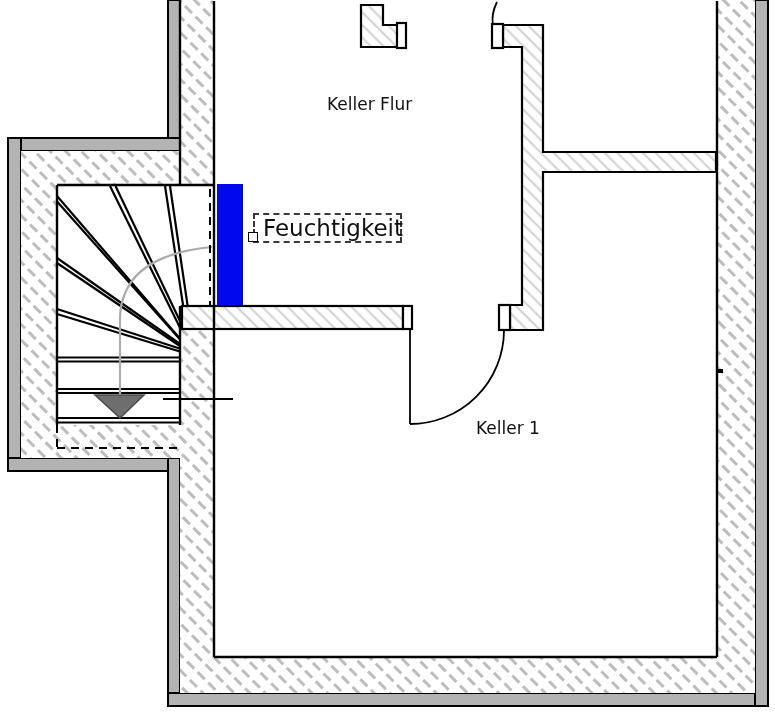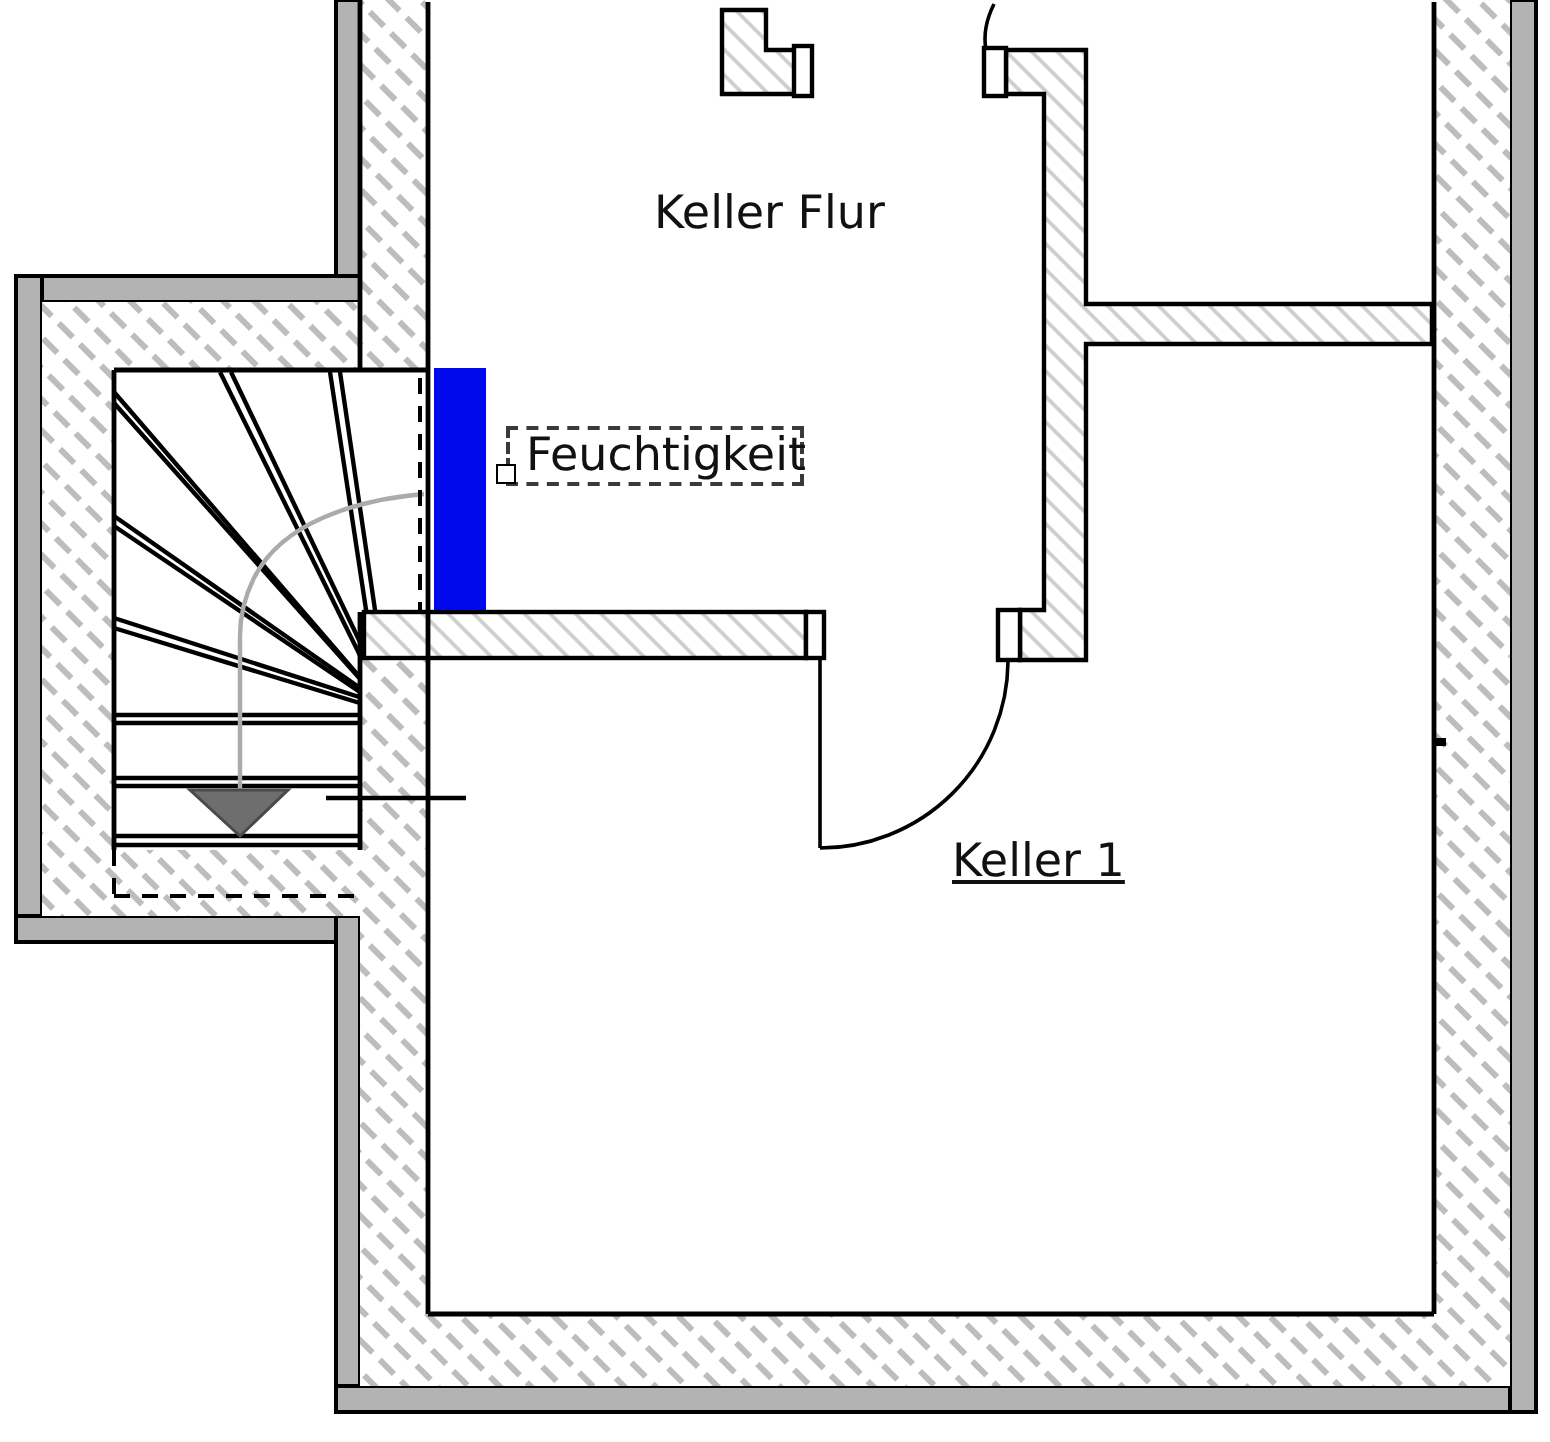--- a/index.html
+++ b/index.html
@@ -2,21 +2,21 @@
 <html><head>
 <meta charset="utf-8">
 <style>
   html,body{margin:0;padding:0;background:#fff;}
   #canvas{
     position:relative;width:775px;height:721px;background:#ffffff;overflow:hidden;
     font-family:"DejaVu Sans","Liberation Sans",sans-serif;
   }
   #plan-svg{position:absolute;left:0;top:0;}
   .label{
-    position:absolute;color:#111;font-size:23px;line-height:1.1;white-space:nowrap;
+    position:absolute;color:#111;font-size:17px;line-height:1.1;white-space:nowrap;
   }
   #feuchtigkeit-box{
     position:absolute;left:253px;top:213px;width:131px;height:24px;
     border:2px dashed #3a3a3a;padding:0 6px 2px 8px;color:#111;
     font-size:23px;line-height:26px;white-space:nowrap;background:transparent;text-align:center;
   }
   #selection-handle{
     position:absolute;left:248px;top:232px;width:8px;height:8px;
     background:#fff;border:1.5px solid #000;
   }
@@ -125,14 +125,14 @@
   </svg>
 
   <div class="label" style="left:327px;top:95px;">Keller Flur</div>
 
   <div id="feuchtigkeit-box">
     <span>Feuchtigkeit</span>
   </div>
   <div id="selection-handle"></div>
 
 
-  <div class="label" style="left:476px;top:419px;text-decoration:underline;">Keller 1</div>
+  <div class="label" style="left:476px;top:419px;">Keller 1</div>
 </div>
 
 </body></html>

